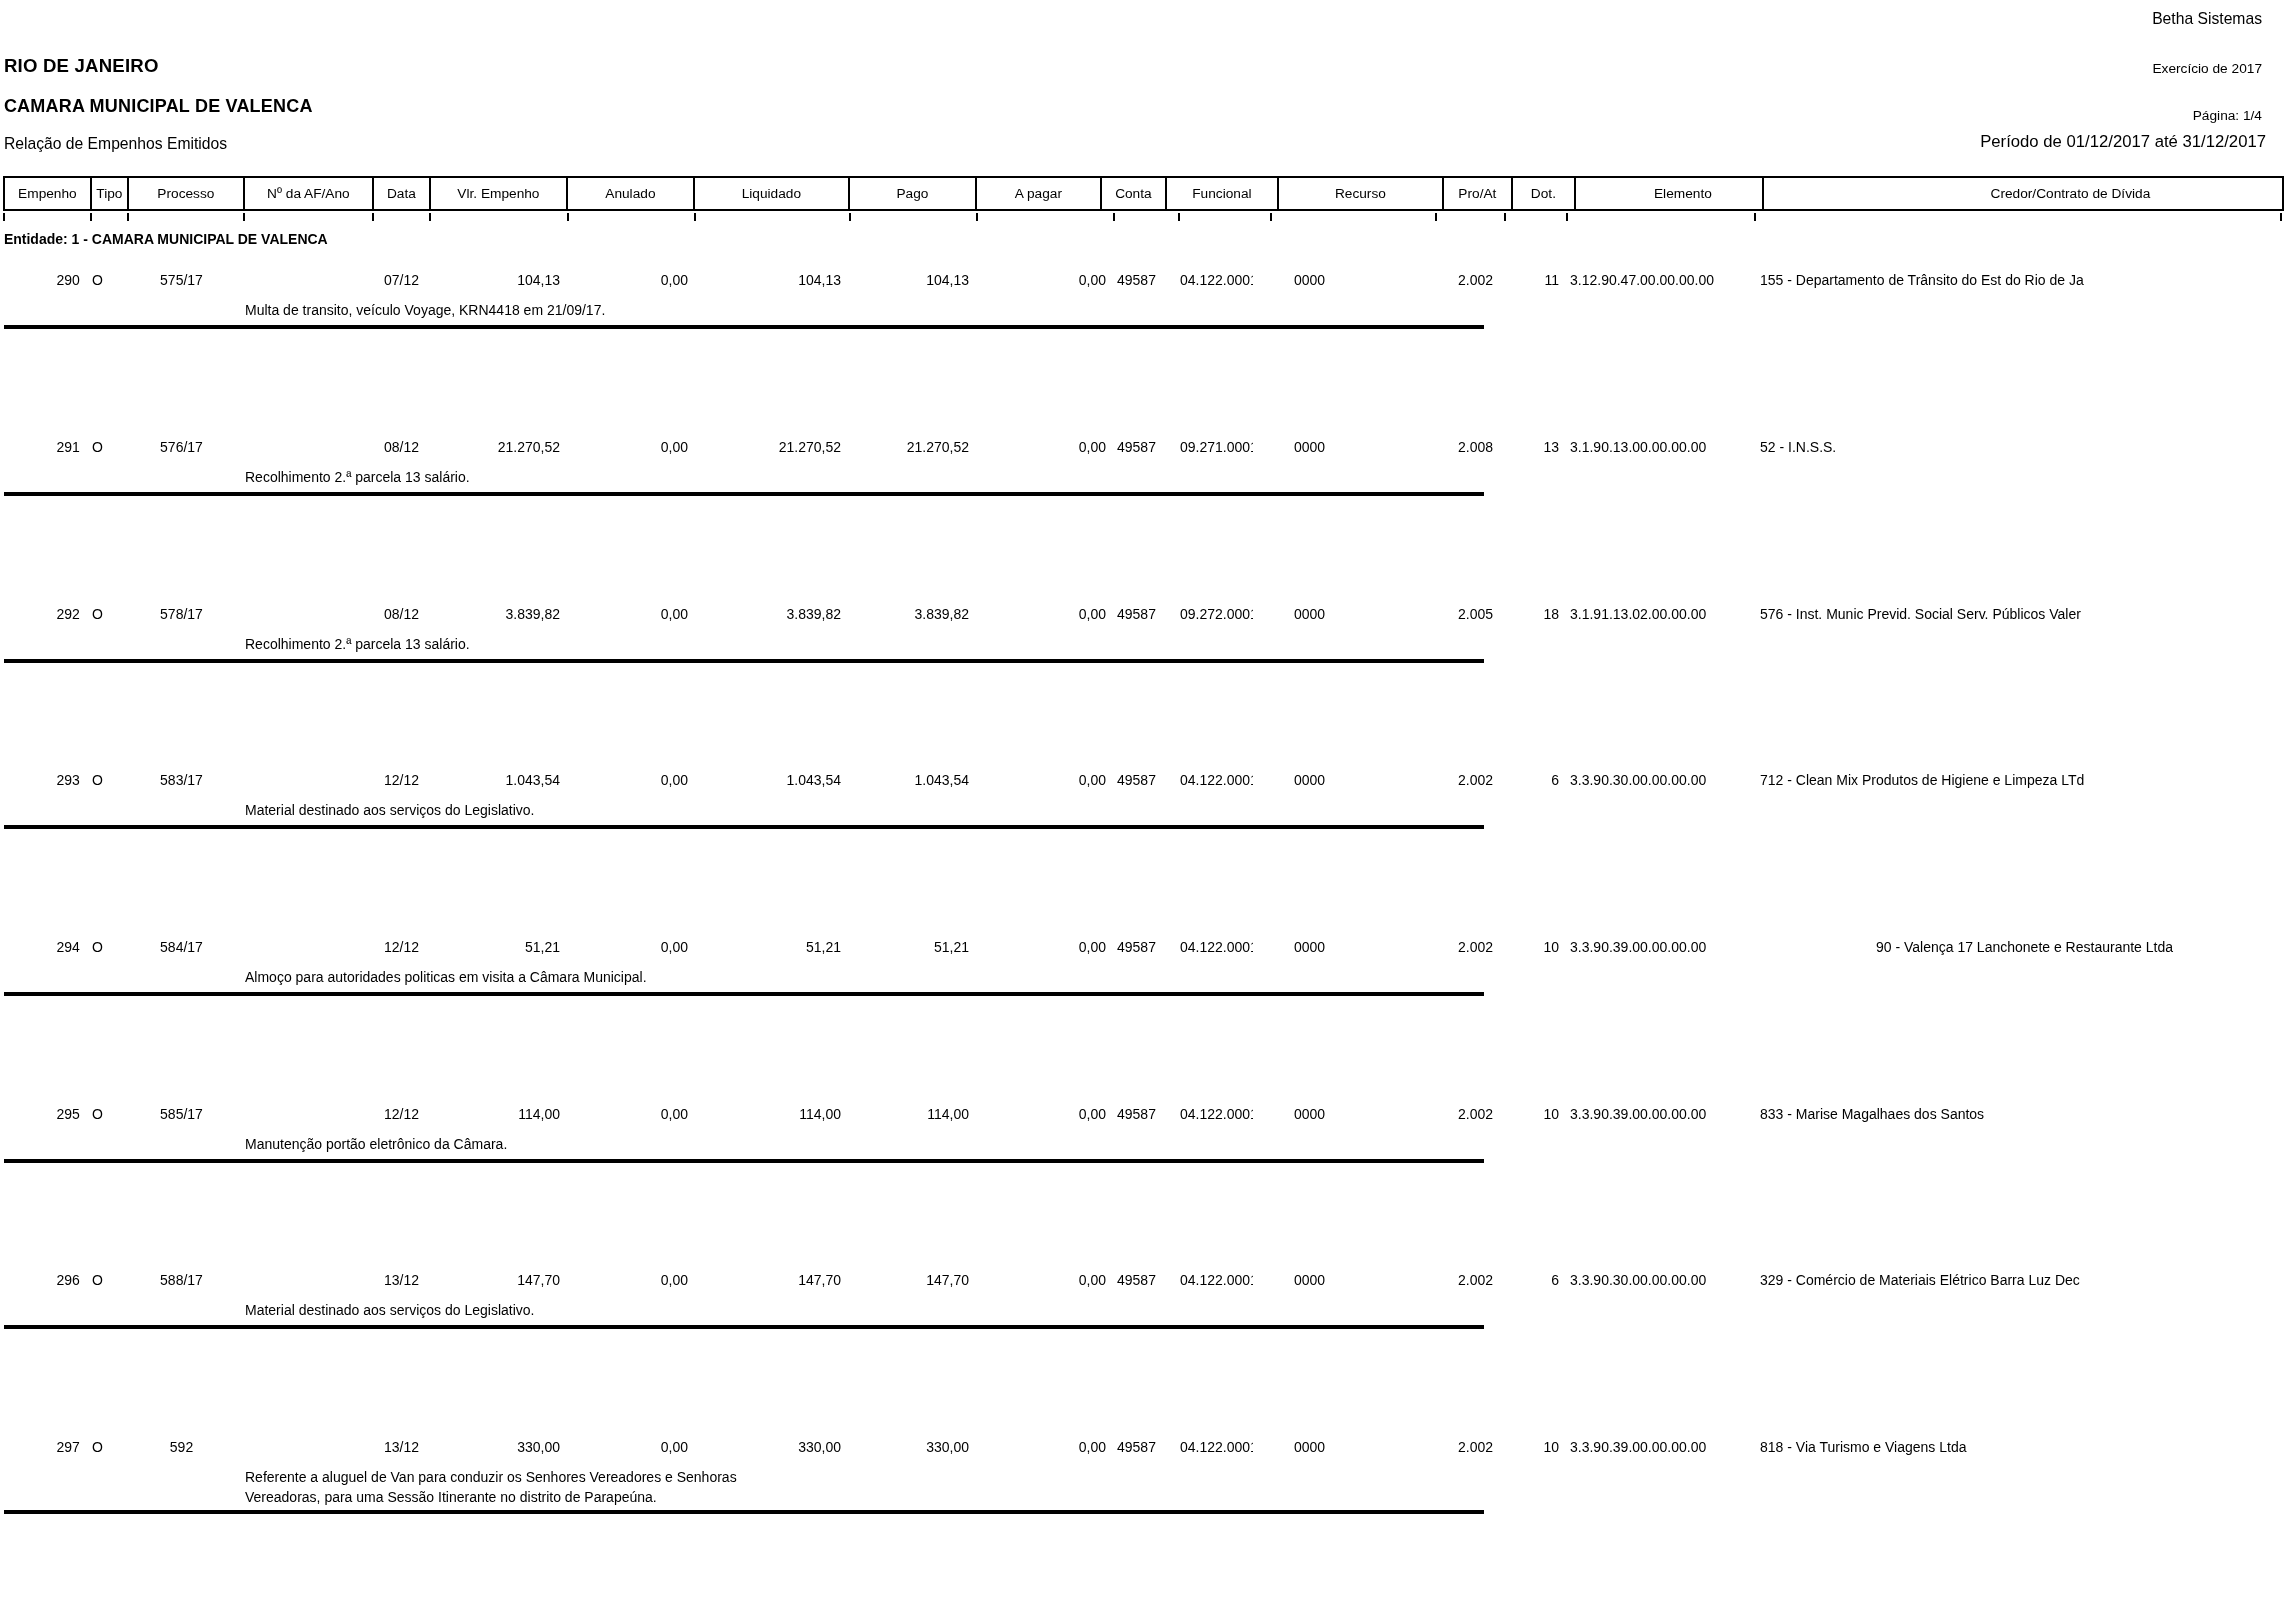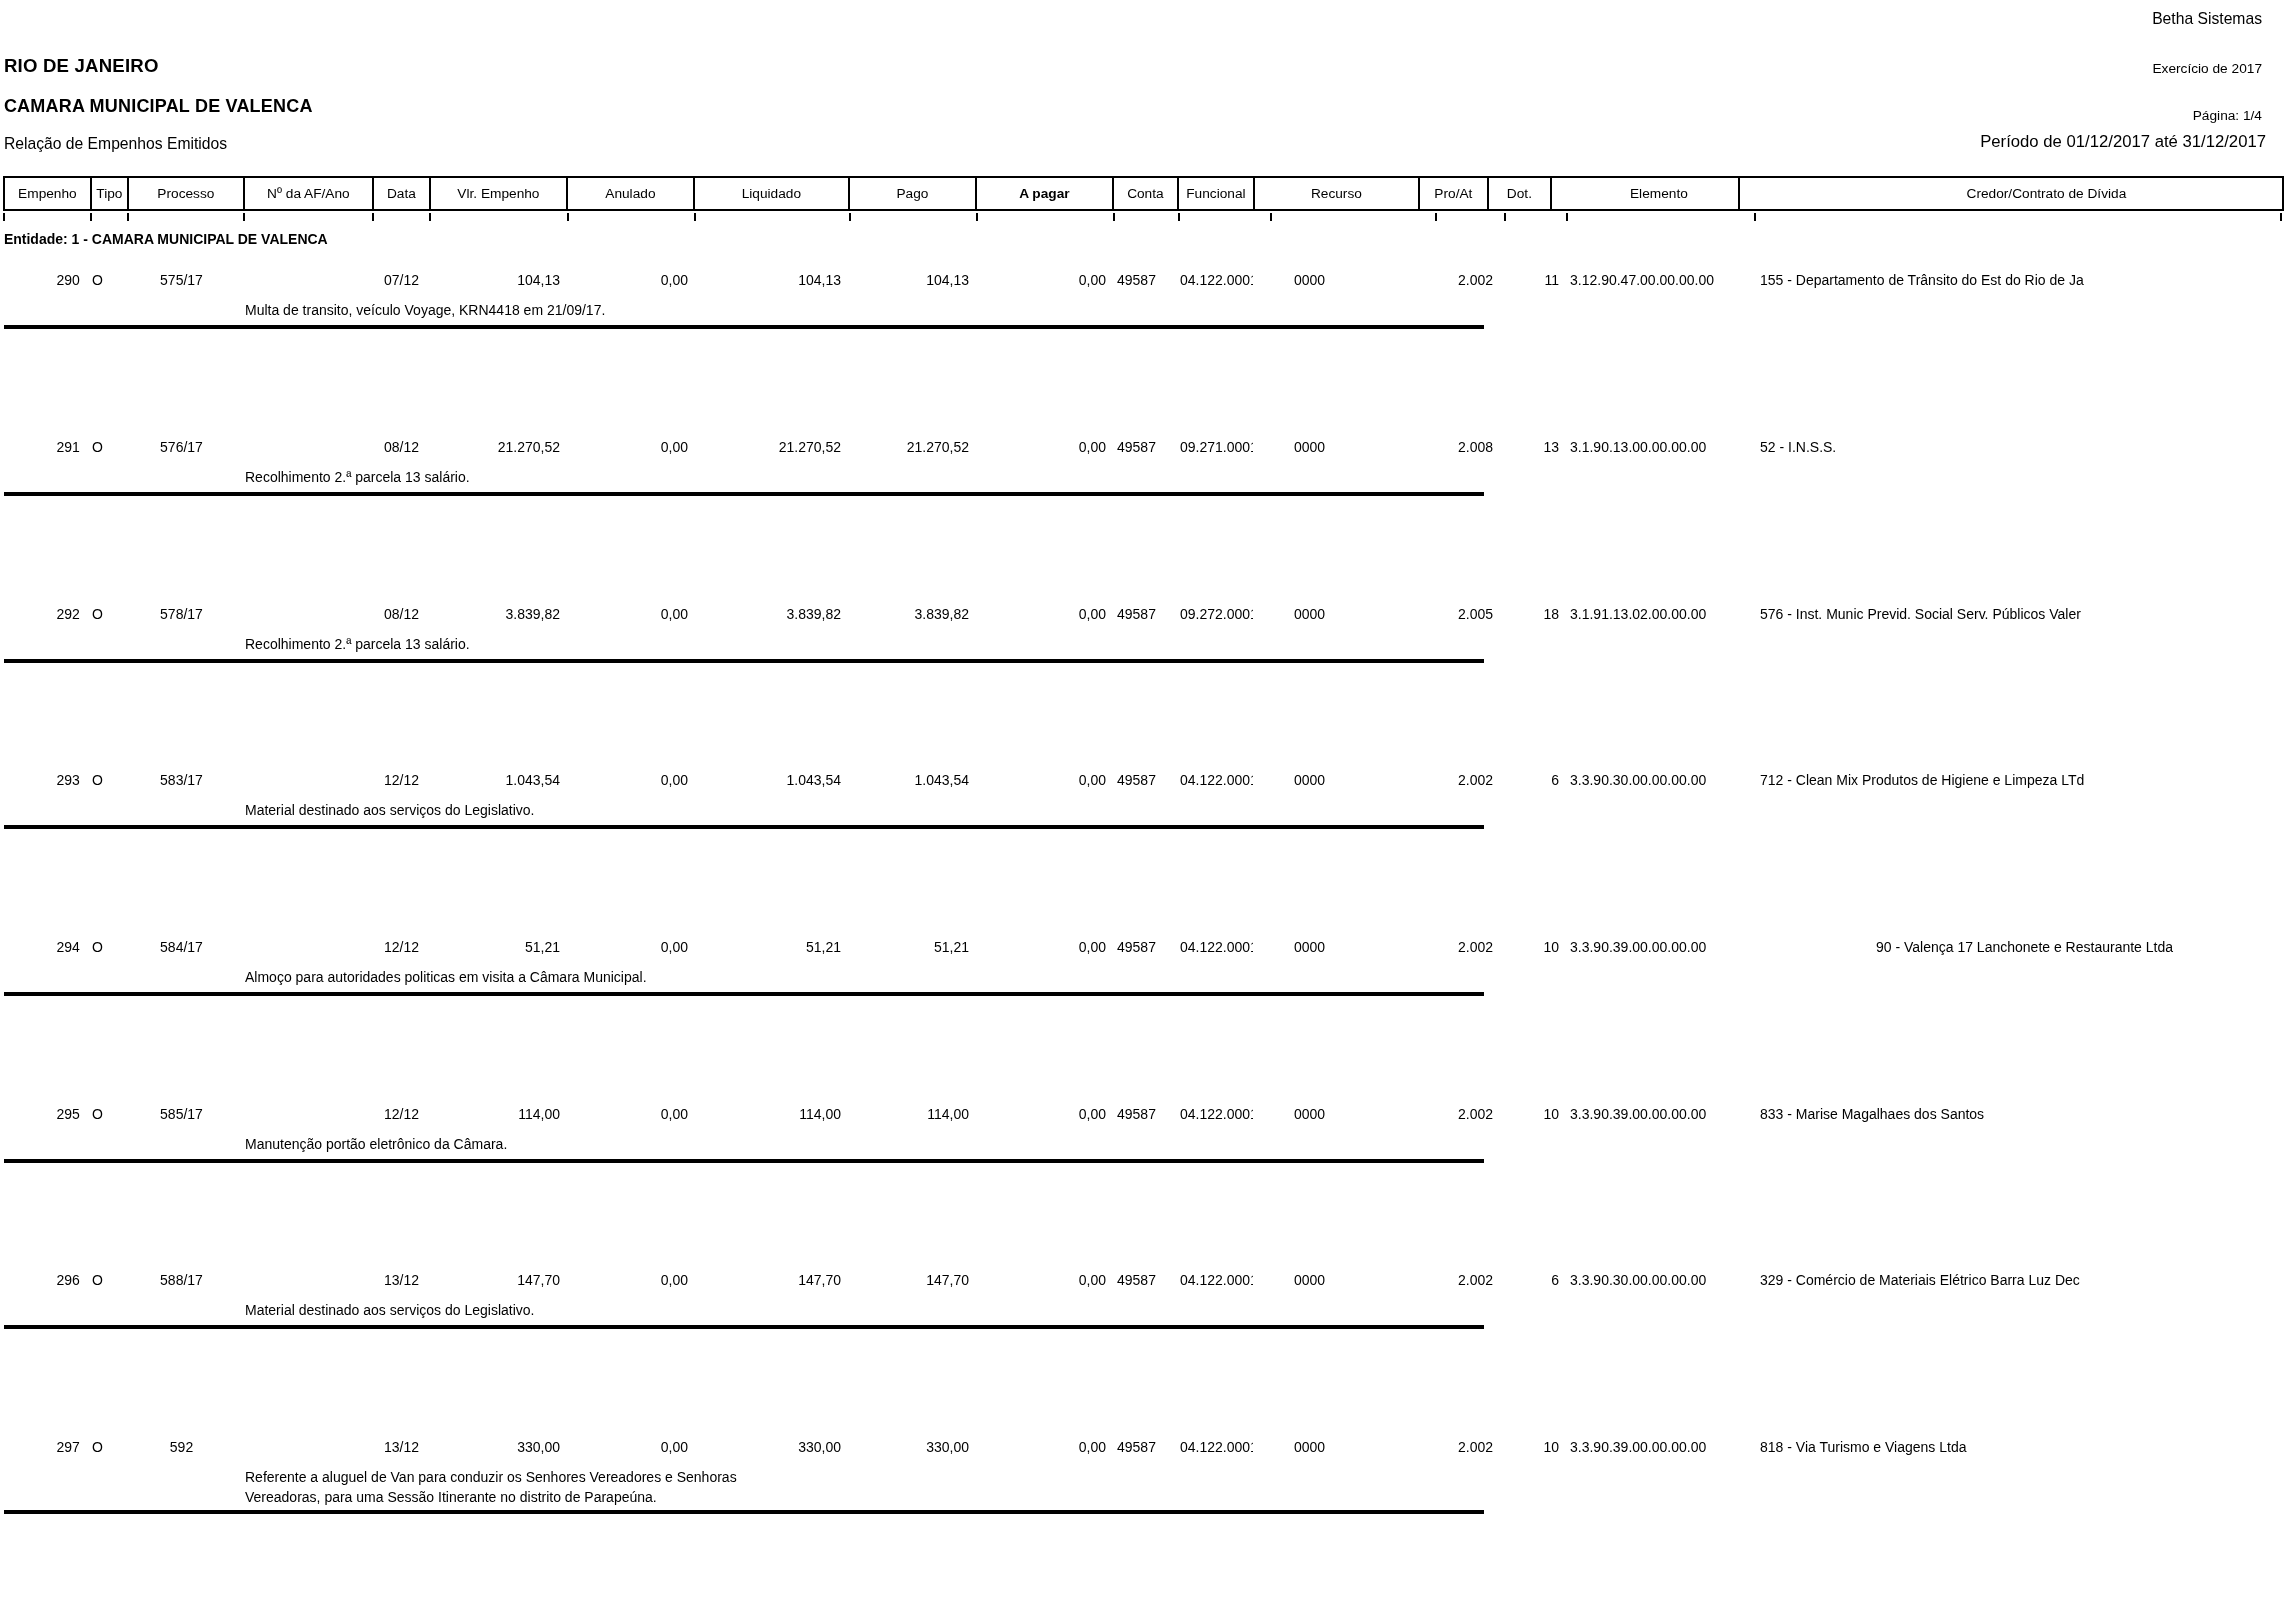--- a/index.html
+++ b/index.html
@@ -70,23 +70,23 @@
   <div class="abs col-header" id="col-header">
       <div class="hcell" style="width: 87px;">Empenho</div>
       <div class="hcell" style="width: 37px;">Tipo</div>
       <div class="hcell" style="width: 116px;">Processo</div>
       <div class="hcell" style="width: 129px;">Nº da AF/Ano</div>
       <div class="hcell" style="width: 57px;">Data</div>
       <div class="hcell" style="width: 137px;">Vlr. Empenho</div>
       <div class="hcell" style="width: 127px;">Anulado</div>
       <div class="hcell" style="width: 155px;">Liquidado</div>
       <div class="hcell" style="width: 127px;">Pago</div>
-      <div class="hcell" style="width: 137px; font-weight: bold;">A pagar</div>
+      <div class="hcell" style="width: 125px;">A pagar</div>
       <div class="hcell" style="width: 65px;">Conta</div>
-      <div class="hcell" style="width: 76px;">Funcional</div>
+      <div class="hcell" style="width: 112px;">Funcional</div>
       <div class="hcell" style="width: 165px;">Recurso</div>
       <div class="hcell" style="width: 69px;">Pro/At</div>
       <div class="hcell" style="width: 63px;">Dot.</div>
       <div class="hcell" style="width: 188px; padding-left: 28px;">Elemento</div>
       <div class="hcell" style="width: 525px;">Credor/Contrato de Dívida</div>
     </div>
   <div id="stubs">
       <div class="stub" style="left: 2.9px;"></div>
       <div class="stub" style="left: 90px;"></div>
       <div class="stub" style="left: 127px;"></div>

